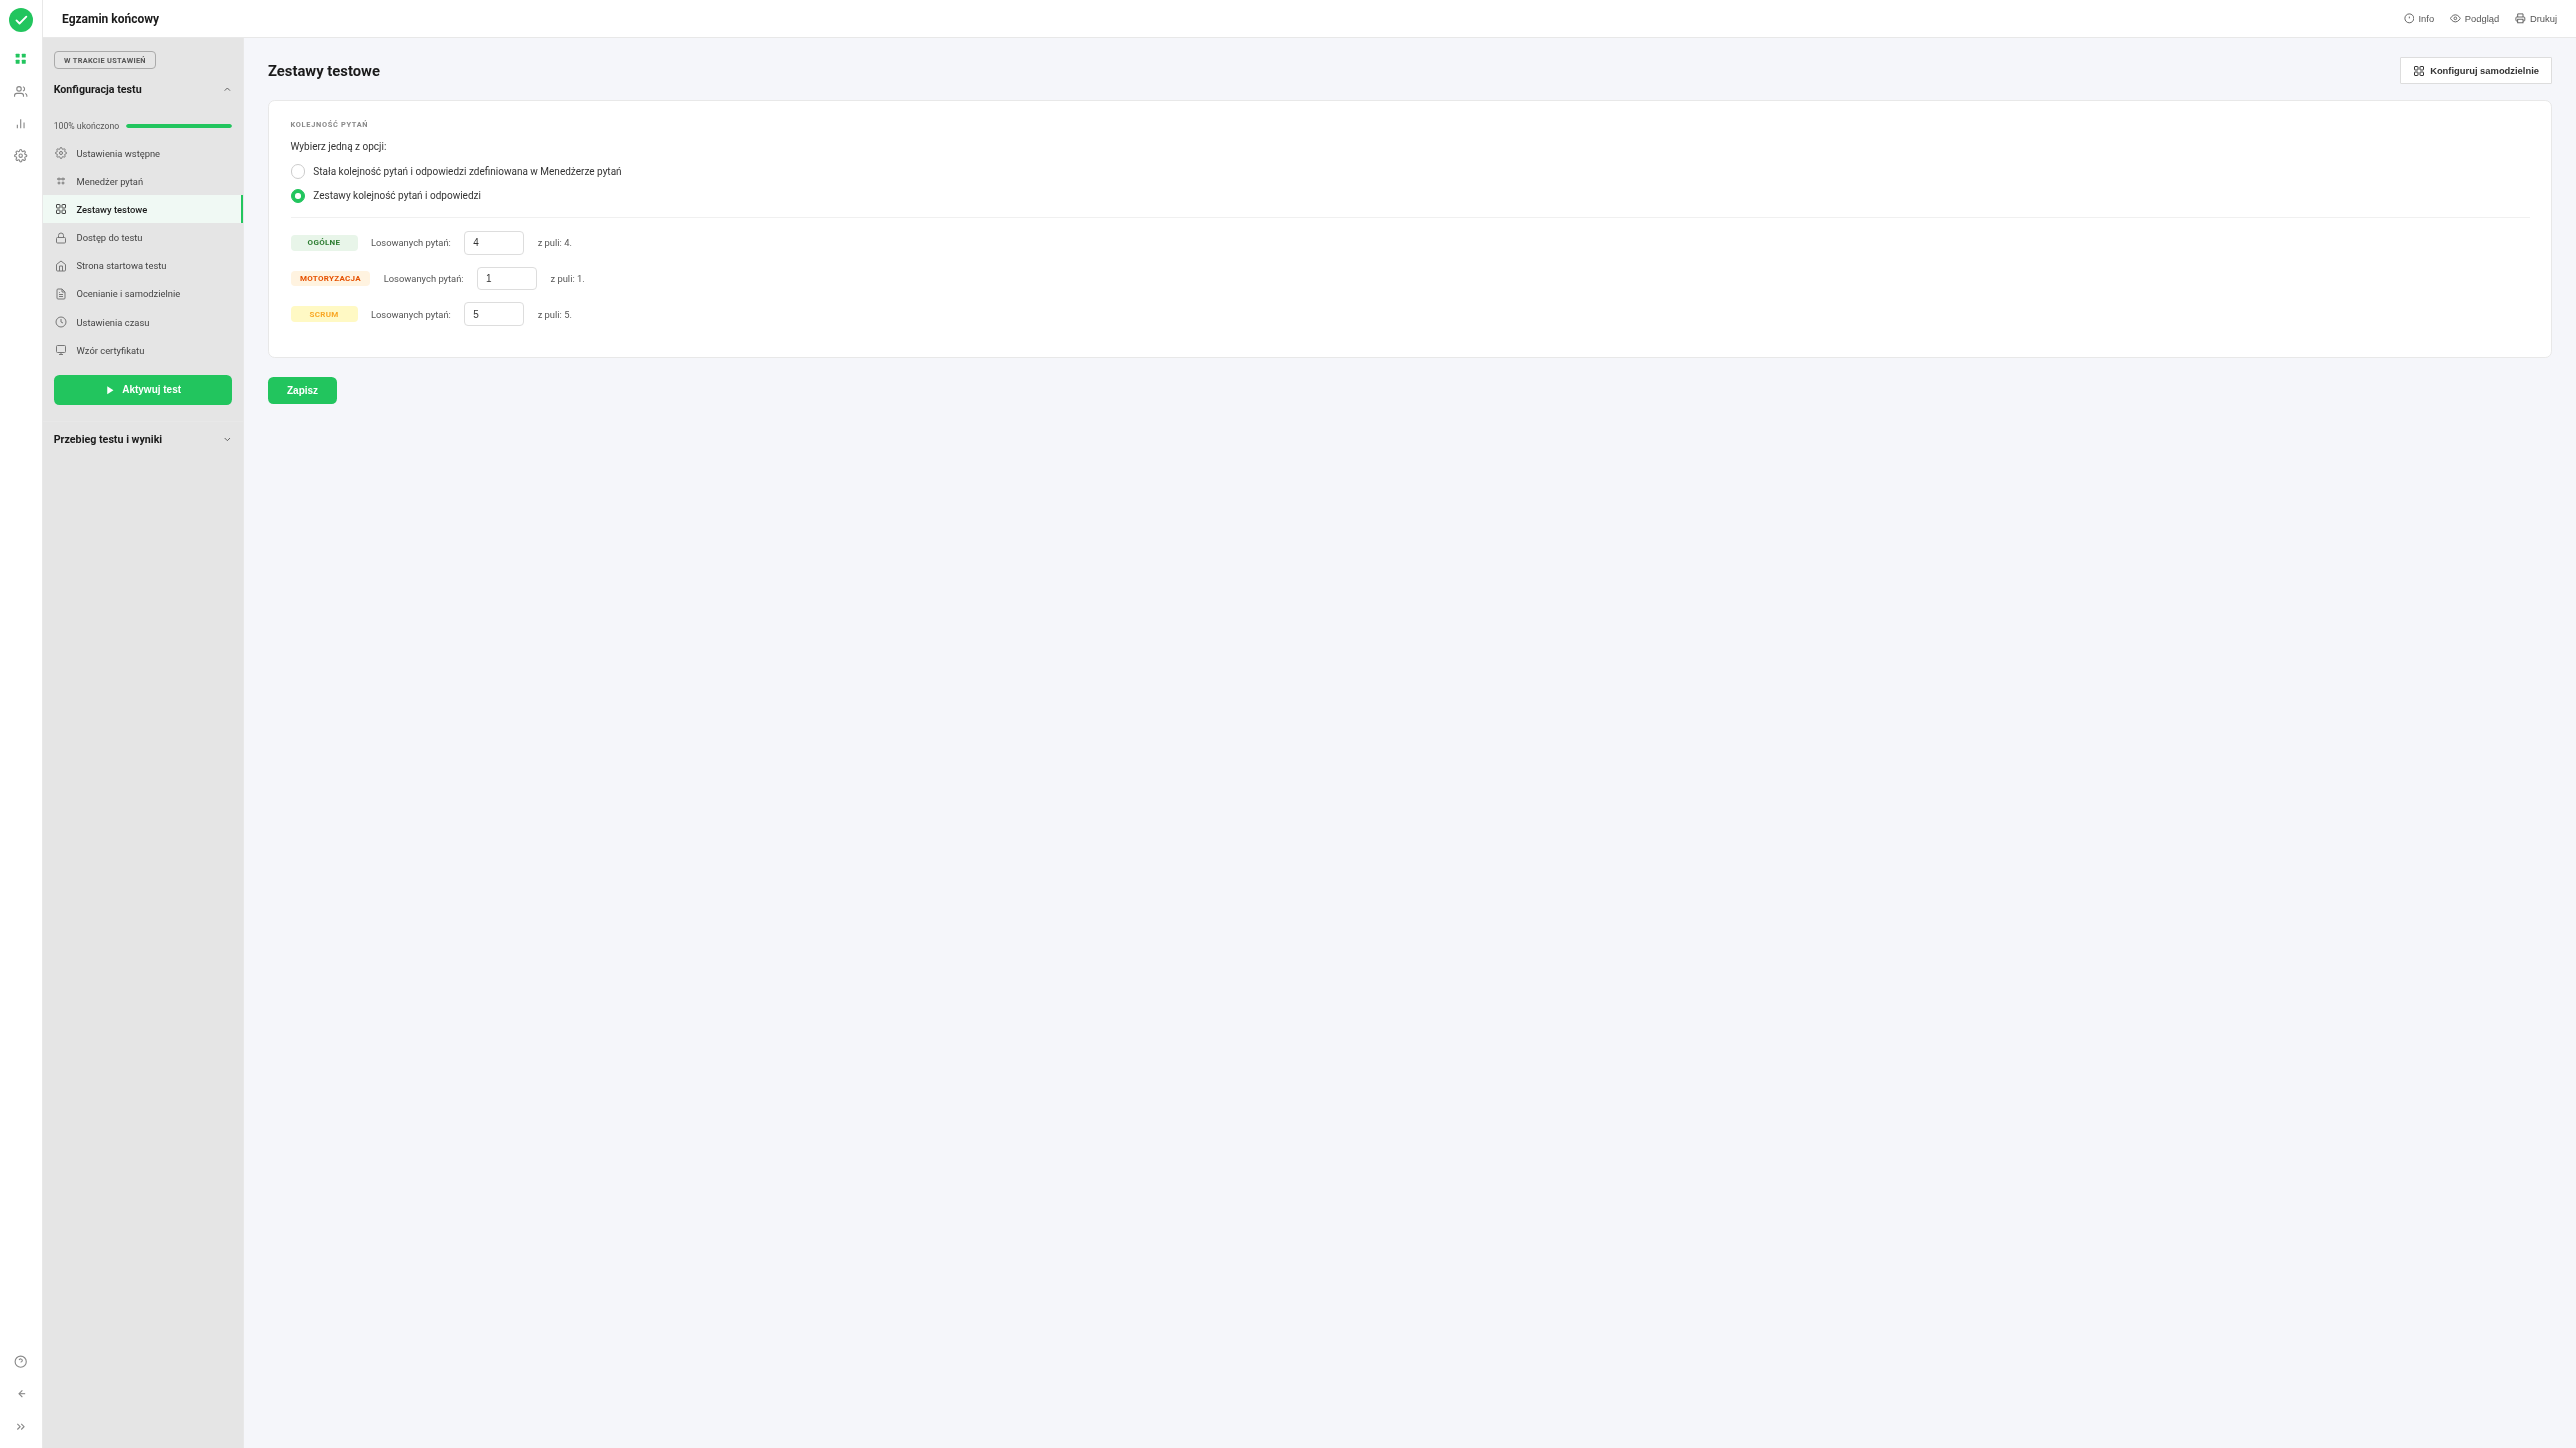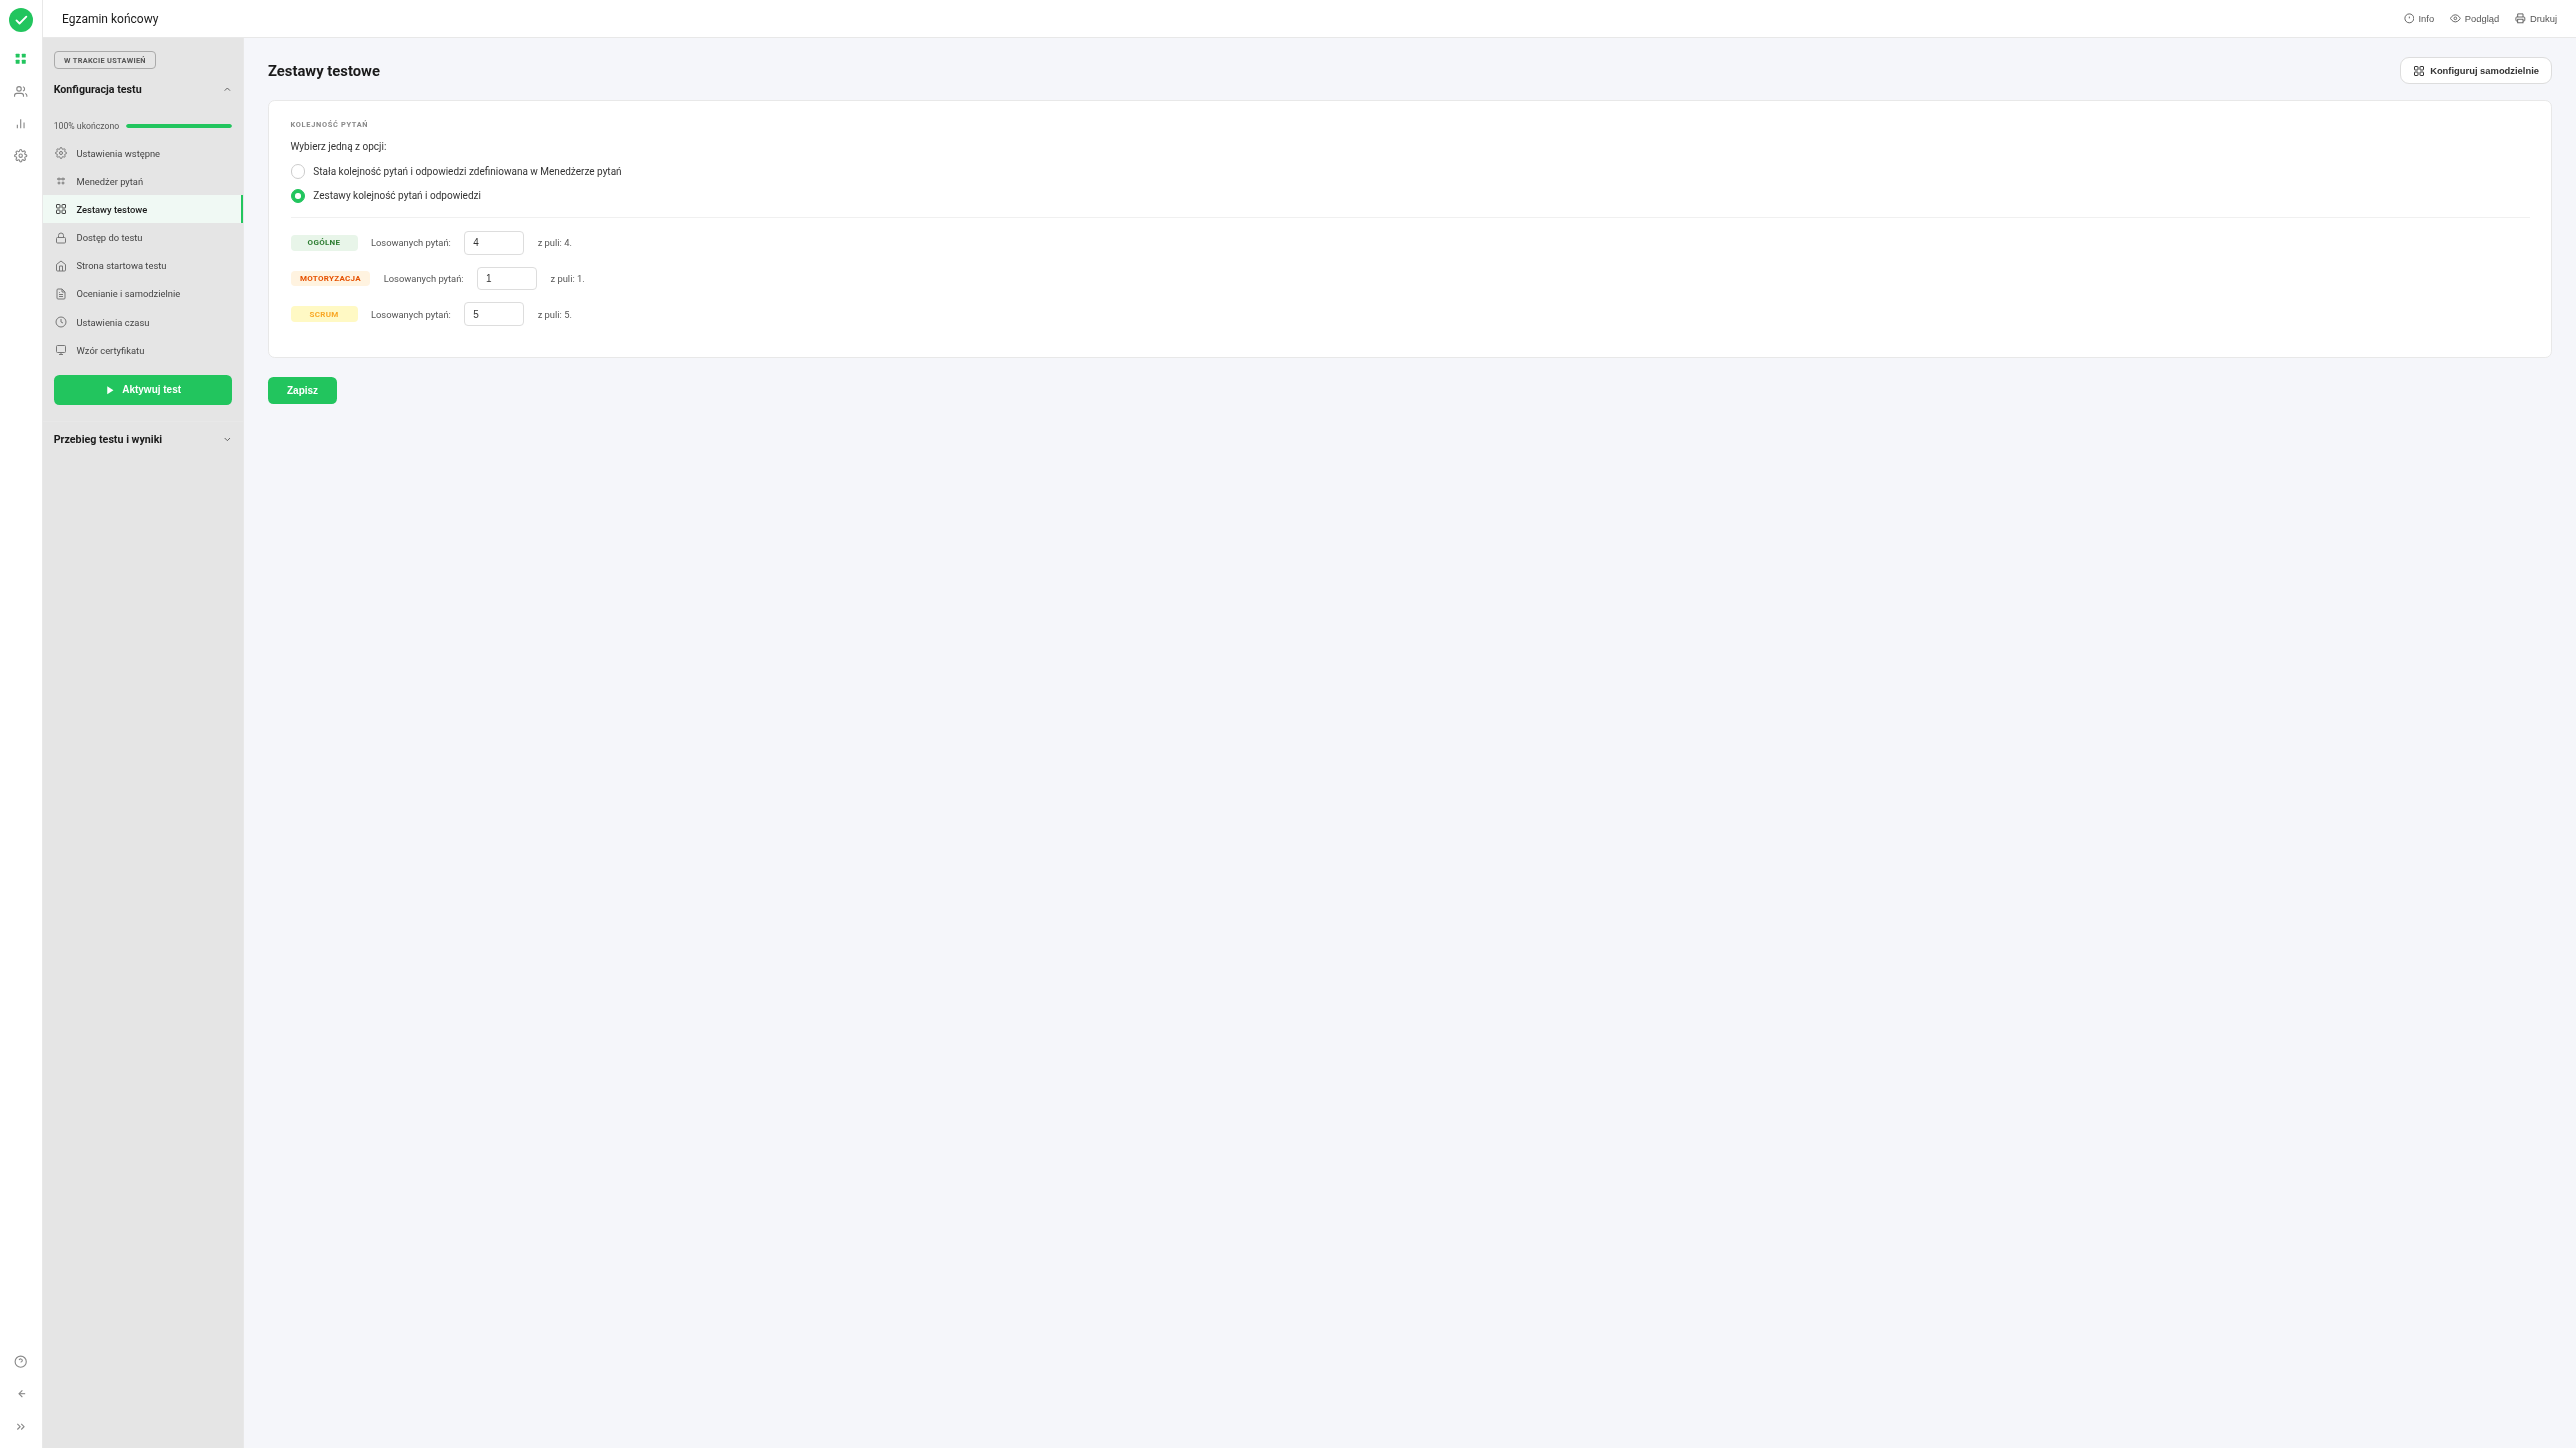--- a/index.html
+++ b/index.html
@@ -68,21 +68,21 @@
       border-bottom: 0.7px solid #e8e8e8;
       padding: 0 19px;
       height: 38px;
       display: flex;
       align-items: center;
       justify-content: space-between;
       flex-shrink: 0;
     }
     .header-title {
       font-size: 12px;
-      font-weight: 400;
+      font-weight: 700;
       color: #1a1a1a;
     }
     .header-actions {
       display: flex;
       align-items: center;
       gap: 16px;
     }
     .header-action-btn {
       display: flex;
       align-items: center;
@@ -236,21 +236,21 @@
       font-size: 14.8px;
       font-weight: 700;
       color: #1a1a1a;
     }
     .configure-btn {
       display: flex;
       align-items: center;
       gap: 5.4px;
       background: #fff;
       border: 1px solid #ddd;
-      border-radius: 9px;
+      border-radius: 1px;
       padding: 6.7px 12px;
       font-size: 9.4px;
       font-weight: 600;
       color: #333;
       cursor: pointer;
     }
 
     .content-card {
       background: #fff;
       border-radius: 6.7px;

